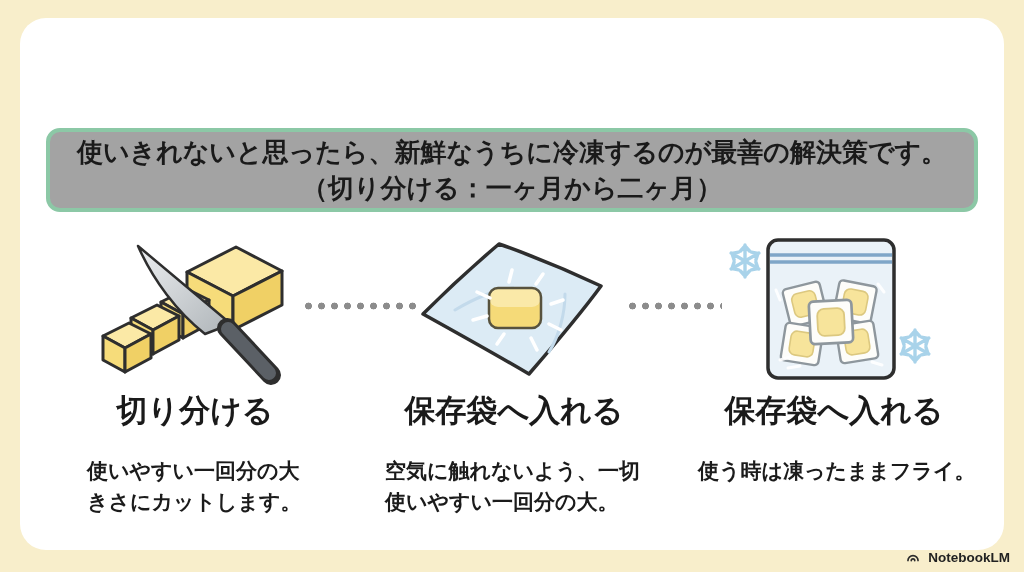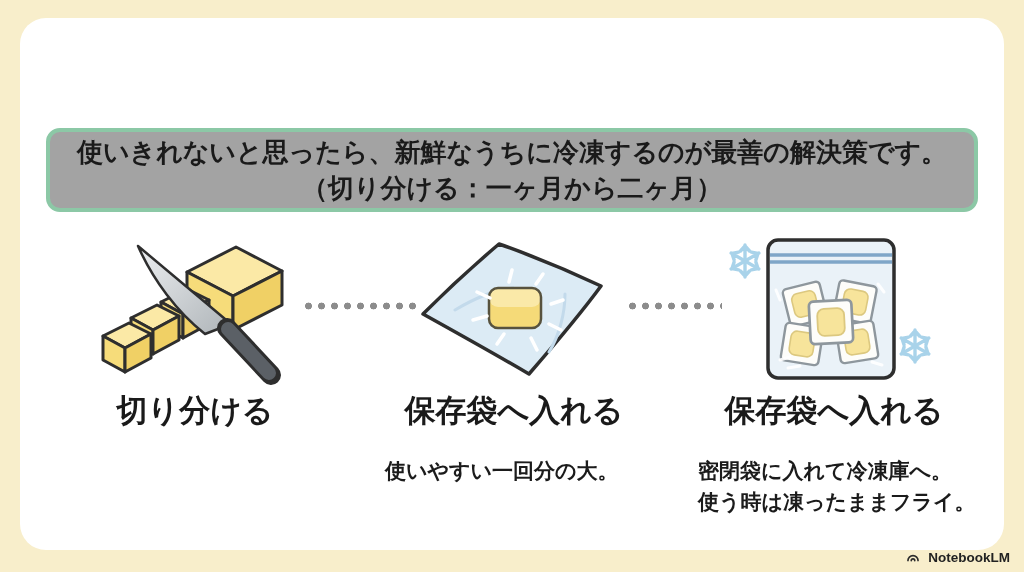--- a/index.html
+++ b/index.html
@@ -144,25 +144,29 @@
         </g>
         <use href="#flake" transform="translate(33,27)"></use>
         <use href="#flake" transform="translate(203,112)"></use>
       </svg>
     </div>
 
     <div class="step-title st-1">切り分ける</div>
     <div class="step-title st-2">保存袋へ入れる</div>
     <div class="step-title st-3">保存袋へ入れる</div>
 
+    <div class="step-desc sd-1">
+      <div>使いやすい一回分の大</div>
+      <div>きさにカットします。</div>
+    </div>
     <div class="step-desc sd-2">
+      <div>空気に触れないよう、一切</div>
       <div>使いやすい一回分の大。</div>
     </div>
     <div class="step-desc sd-3">
-      <div>密閉袋に入れて冷凍庫へ。</div>
       <div>使う時は凍ったままフライ。</div>
     </div>
   </div>
 
   <div class="footer">
     <span class="brand-icon">
       <svg width="14" height="14" viewBox="0 0 16 16">
         <path d="M2.2,11 A5.8,5.8 0 0 1 13.8,11" fill="none" stroke="#2B2B2B" stroke-width="1.9" stroke-linecap="round"></path>
         <path d="M6,11 A2,2 0 0 1 10,11" fill="none" stroke="#2B2B2B" stroke-width="1.9" stroke-linecap="round"></path>
       </svg>

